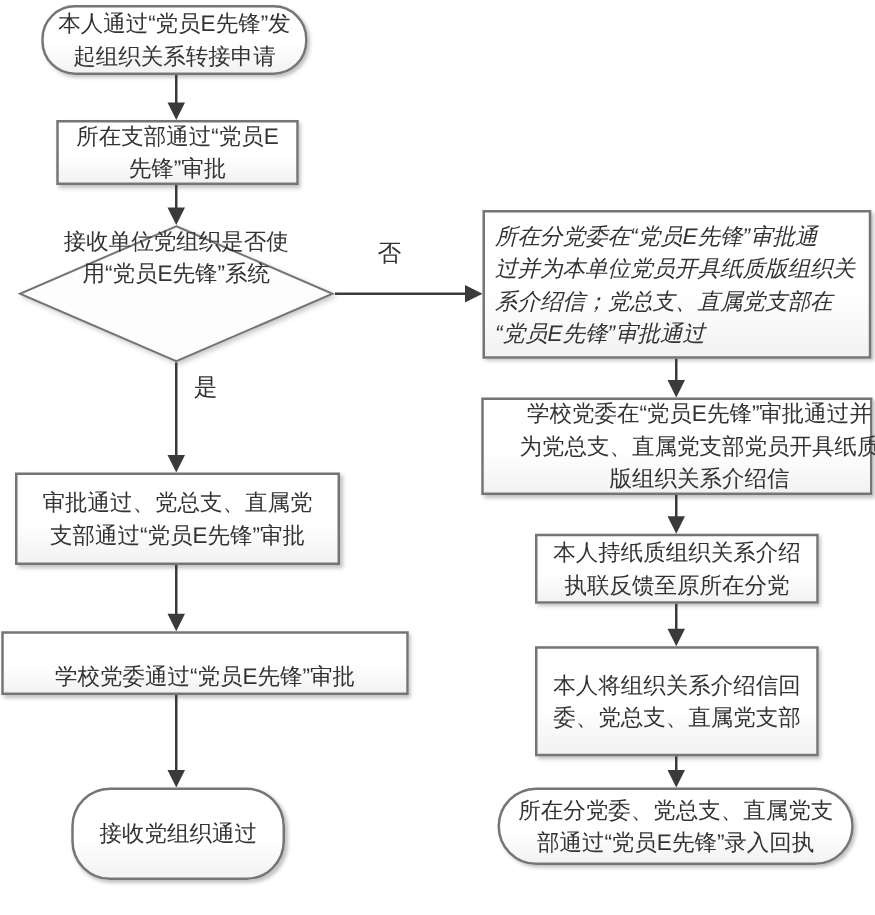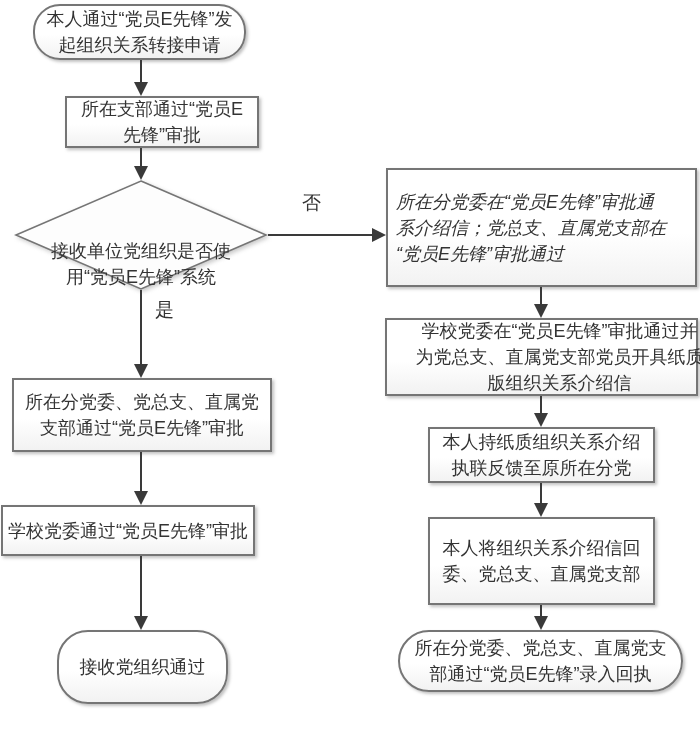--- a/index.html
+++ b/index.html
@@ -11,21 +11,21 @@
     position:absolute;box-sizing:border-box;
     border:2px solid #757575;
     background:linear-gradient(180deg,#ffffff 55%,#f2f2f2 100%);
     box-shadow:2px 2px 3px rgba(120,120,120,.45);
     display:flex;flex-direction:column;justify-content:center;align-items:center;
     font-size:18px;line-height:26px;text-align:center;
   }
   .node .ln{white-space:nowrap;}
   .stadium{border-radius:31px;}
   .left-align{align-items:flex-start;text-align:center;padding-left:8px;padding-right:4px;font-style:italic;}
-  .diamond-wrap{position:absolute;display:flex;justify-content:center;align-items:flex-end;
+  .diamond-wrap{position:absolute;display:flex;justify-content:center;align-items:flex-start;
     font-size:18px;line-height:26px;text-align:center;}
   .diamond-wrap svg{position:absolute;left:0;top:0;filter:drop-shadow(2px 2px 2px rgba(120,120,120,.4));}
   .diamond-text{position:relative;z-index:1;}
   .stem-v{position:absolute;width:2px;background:#3a3a3a;}
   .stem-h{position:absolute;height:2px;background:#3a3a3a;}
   .head-down{position:absolute;width:0;height:0;
     border-left:7px solid transparent;border-right:7px solid transparent;
     border-top:14px solid #3a3a3a;}
   .head-right{position:absolute;width:0;height:0;
     border-top:7px solid transparent;border-bottom:7px solid transparent;
@@ -38,21 +38,21 @@
 <div class="canvas">
 
   <div class="node stadium" style="left:33px;top:4px;width:213px;height:56px;border-radius:27px;">
     <div class="ln">本人通过“党员E先锋”发</div>
     <div class="ln">起组织关系转接申请</div>
   </div>
 
   <div class="stem-v" style="left:140px;top:60px;height:23px;"></div>
   <div class="head-down" style="left:134px;top:82px;"></div>
 
-  <div class="node" style="left:45px;top:96px;width:194px;height:52px;margin-left:20px;">
+  <div class="node" style="left:45px;top:96px;width:194px;height:52px;">
     <div class="ln">所在支部通过“党员E</div>
     <div class="ln">先锋”审批</div>
   </div>
 
   <div class="stem-v" style="left:140px;top:148px;height:19px;"></div>
   <div class="head-down" style="left:134px;top:166px;"></div>
 
   <div class="diamond-wrap" style="left:14px;top:180px;width:254px;height:110px;">
     <svg width="254" height="110" viewBox="0 0 254 110">
       <polygon points="127,1 252,55 127,109 2,55" fill="#fdfdfd" stroke="#757575" stroke-width="1.6"></polygon>
@@ -65,40 +65,41 @@
 
   <div class="stem-h" style="left:268px;top:234px;width:105px;"></div>
   <div class="head-right" style="left:372px;top:228px;"></div>
   <div class="edge-label" style="left:300px;top:190px;">否</div>
 
   <div class="stem-v" style="left:140px;top:290px;height:75px;"></div>
   <div class="head-down" style="left:134px;top:364px;"></div>
   <div class="edge-label" style="left:153px;top:297px;">是</div>
 
   <div class="node" style="left:12px;top:378px;width:260px;height:74px;">
-    <div class="ln">所在分党委、党总支、直属党</div>
+    <div class="ln">审批通过、党总支、直属党</div>
     <div class="ln">支部通过“党员E先锋”审批</div>
   </div>
 
   <div class="stem-v" style="left:140px;top:452px;height:40px;"></div>
   <div class="head-down" style="left:134px;top:491px;"></div>
 
-  <div class="node" style="left:1px;top:505px;width:254px;height:51px;">
+  <div class="node" style="left:1px;top:505px;width:326px;height:51px;justify-content:flex-end;">
     <div class="ln">学校党委通过“党员E先锋”审批</div>
   </div>
 
   <div class="stem-v" style="left:140px;top:556px;height:61px;"></div>
   <div class="head-down" style="left:134px;top:616px;"></div>
 
   <div class="node stadium" style="left:57px;top:630px;width:171px;height:74px;">
     <div class="ln">接收党组织通过</div>
   </div>
 
   <div class="node left-align" style="left:386px;top:168px;width:311px;height:119px;">
     <div class="ln">所在分党委在“党员E先锋”审批通</div>
+    <div class="ln">过并为本单位党员开具纸质版组织关</div>
     <div class="ln">系介绍信；党总支、直属党支部在</div>
     <div class="ln">“党员E先锋”审批通过</div>
   </div>
 
   <div class="stem-v" style="left:540px;top:287px;height:18px;"></div>
   <div class="head-down" style="left:534px;top:304px;"></div>
 
   <div class="node" style="left:385px;top:318px;width:313px;height:78px;padding-left:36px;">
     <div class="ln">学校党委在“党员E先锋”审批通过并</div>
     <div class="ln">为党总支、直属党支部党员开具纸质</div>

